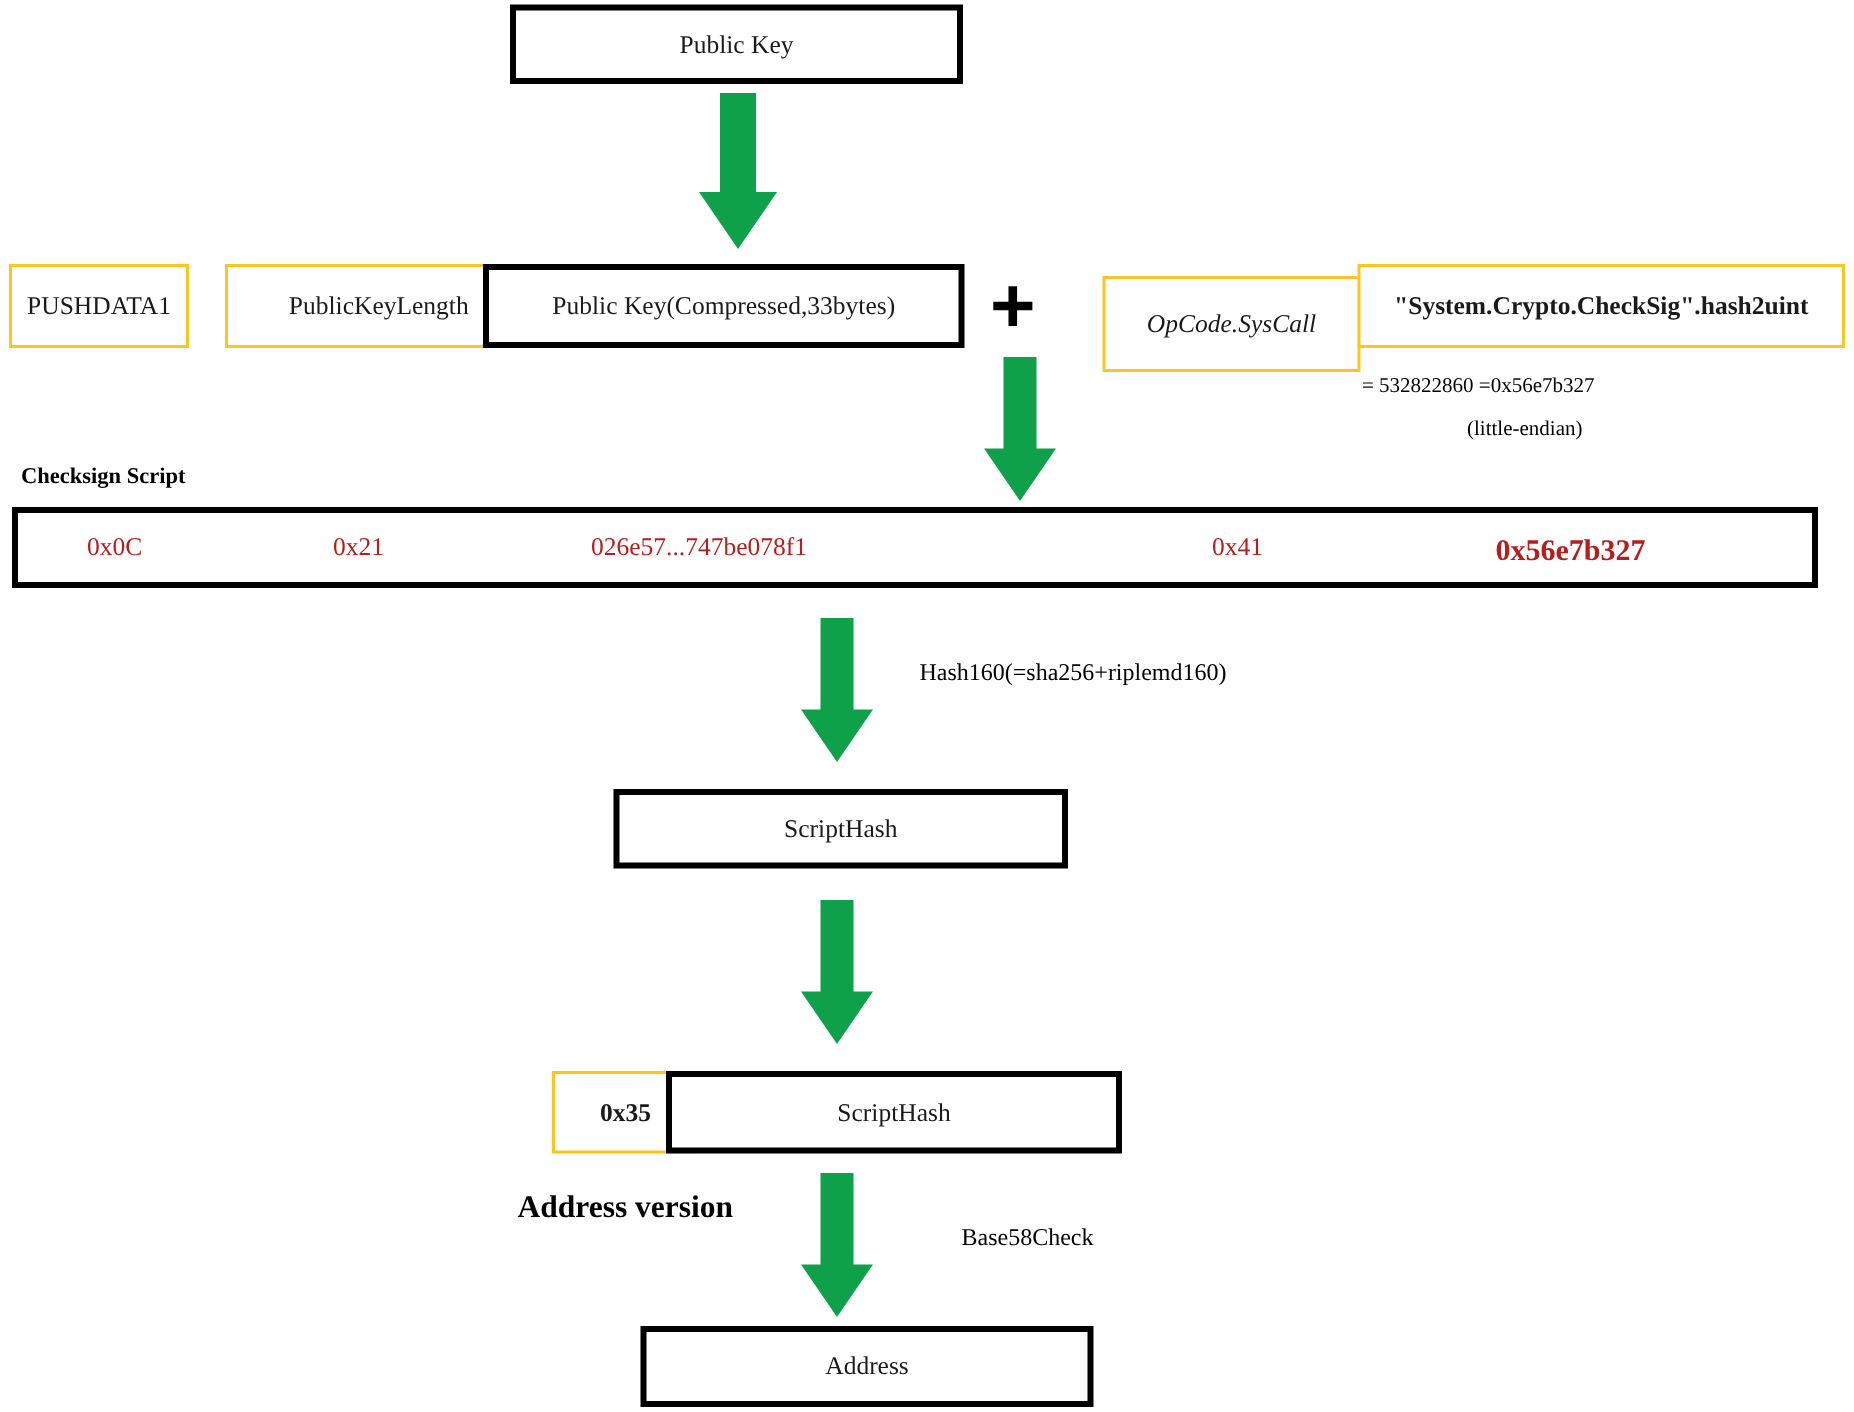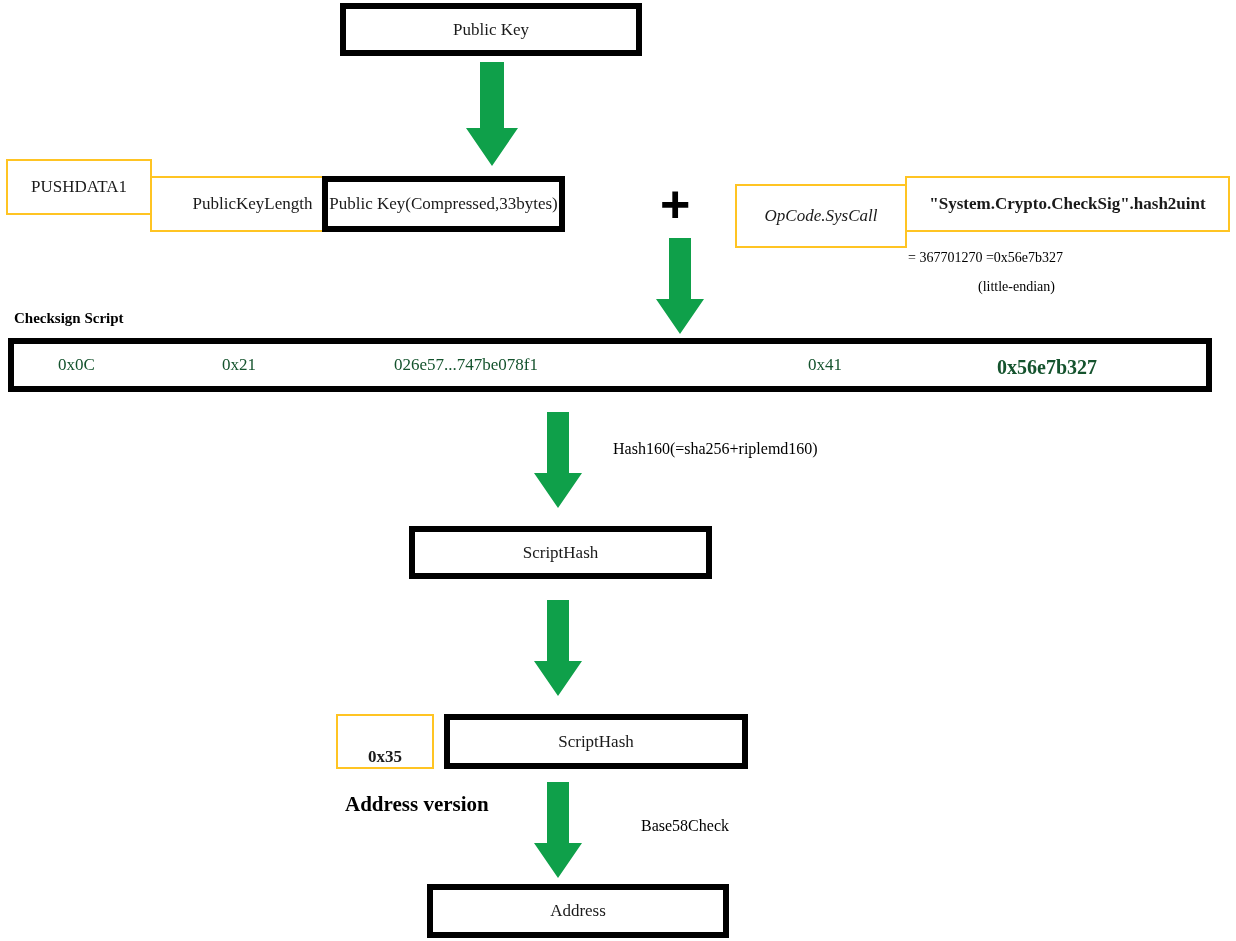--- a/index.html
+++ b/index.html
@@ -23,21 +23,21 @@
     box-sizing: border-box;
     display: flex;
     align-items: center;
     justify-content: center;
     background: #ffffff;
     font-family: "Liberation Serif", "DejaVu Serif", serif;
     font-size: 17px;
     color: #1a1a1a;
     white-space: nowrap;
   }
-  .b-green  { border: 6px solid #000000; }
+  .b-green  { border: 4px solid #000000; }
   .b-orange { border: 2px solid #ffc423; }
 
   
   .cell { position: absolute; box-sizing: border-box; display:flex;
           align-items:center; justify-content:center; background:#fff;
           font-family: "Liberation Serif","DejaVu Serif",serif; font-size:17px;
           color:#1a1a1a; white-space:nowrap; }
 
   .bold-sans {
     font-family: "Liberation Serif", "DejaVu Serif", serif;
@@ -62,64 +62,64 @@
     color: #000000;
     font-family: "Liberation Sans", "DejaVu Sans", sans-serif;
     font-size: 52px;
     font-weight: bold;
     line-height: 1;
   }
   .script-text {
     position: absolute;
     font-family: "Liberation Serif", "DejaVu Serif", serif;
     font-size: 17px;
-    color: #14532d;
+    color: #b91c1c;
     white-space: nowrap;
   }
   .script-text.b {
     font-weight: bold;
     font-size: 20px;
   }
 </style>
 </head>
 <body>
 
 <div id="canvas">
 
   <div class="box b-green" style="left:340px; top:3px; width:302px; height:53px;">
     <span>Public Key</span>
   </div>
 
   <svg class="arrow" style="left:466px; top:62px;" width="52" height="104" viewBox="0 0 52 104">
     <polygon points="14,0 38,0 38,66 52,66 26,104 0,66 14,66" fill="#0fa04a"></polygon>
   </svg>
 
-  <div class="cell b-orange" style="left:6px; top:159px; width:146px; height:56px;">
+  <div class="cell b-orange" style="left:6px; top:176px; width:120px; height:56px;">
     <span>PUSHDATA1</span>
   </div>
   <div class="cell b-orange" style="left:150px; top:176px; width:174px; height:56px;padding-left:31px;">
     <span>PublicKeyLength</span>
   </div>
-  <div class="cell b-green" style="left:322px; top:176px; width:243px; height:56px;">
+  <div class="cell b-green" style="left:322px; top:176px; width:321px; height:56px;">
     <span>Public Key(Compressed,33bytes)</span>
   </div>
 
   <div class="plus" style="left:660px; top:178px;">
     <span>+</span>
   </div>
 
   <div class="cell b-orange" style="left:735px; top:184px; width:172px; height:64px;font-style:italic;">
     <span>OpCode.SysCall</span>
   </div>
   <div class="cell b-orange" style="left:905px; top:176px; width:325px; height:56px;">
     <span class="bold-sans">"System.Crypto.CheckSig".hash2uint</span>
   </div>
 
   <div class="label" style="left:908px; top:250px; font-size:14px;">
-    <span>= 367701270 =0x56e7b327</span>
+    <span>= 532822860 =0x56e7b327</span>
   </div>
   <div class="label" style="left:978px; top:279px; font-size:14px;">
     <span>(little-endian)</span>
   </div>
 
   <svg class="arrow" style="left:656px; top:238px;" width="48" height="96" viewBox="0 0 48 96">
     <polygon points="13,0 35,0 35,61 48,61 24,96 0,61 13,61" fill="#0fa04a"></polygon>
   </svg>
 
   <div class="label label-bold" style="left:14px; top:310px; font-size:15px;">
@@ -153,21 +153,21 @@
   </div>
 
   <div class="box b-green" style="left:409px; top:526px; width:303px; height:53px;">
     <span>ScriptHash</span>
   </div>
 
   <svg class="arrow" style="left:534px; top:600px;" width="48" height="96" viewBox="0 0 48 96">
     <polygon points="13,0 35,0 35,61 48,61 24,96 0,61 13,61" fill="#0fa04a"></polygon>
   </svg>
 
-  <div class="cell b-orange" style="left:336px; top:714px; width:98px; height:55px;align-items:flex-end;">
+  <div class="cell b-orange" style="left:368px; top:714px; width:98px; height:55px;">
     <span class="bold-sans">0x35</span>
   </div>
   <div class="cell b-green" style="left:444px; top:714px; width:304px; height:55px;">
     <span>ScriptHash</span>
   </div>
 
   <div class="label label-bold" style="left:345px; top:792px; font-size:21px;">
     <span>Address version</span>
   </div>
 

